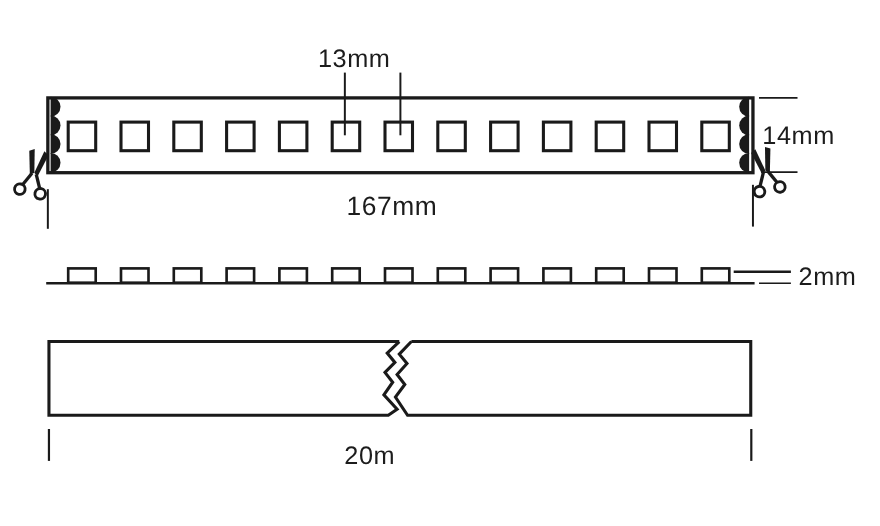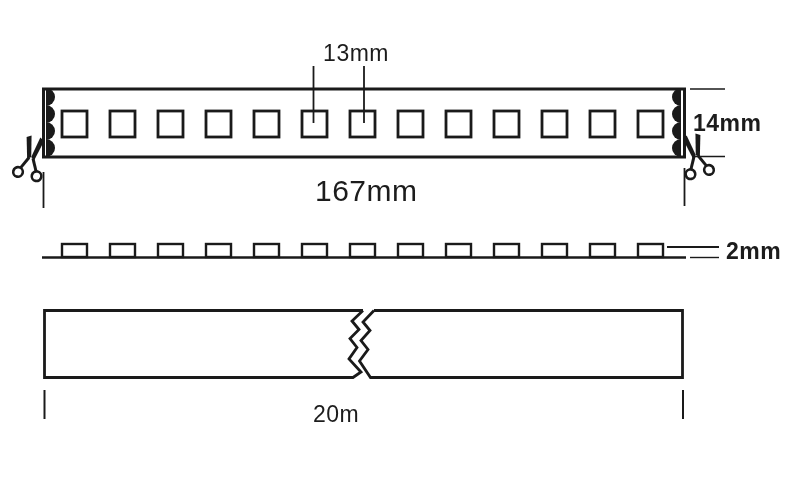--- a/index.html
+++ b/index.html
@@ -12,24 +12,24 @@
     font-family:"Liberation Sans",sans-serif;
   }
   svg{position:absolute;left:0;top:0;}
   .label{
     position:absolute;
     color:#1c1c1c;
     white-space:nowrap;
     letter-spacing:0.5px;
     line-height:1;
   }
-  .label-pitch     {left:289px;top:42px;width:100px;text-align:right;font-size:23px;}
-  .label-width     {left:693px;top:112px;font-size:23px;font-weight:bold;}
-  .label-length    {left:315px;top:176px;width:100px;text-align:right;font-size:30px;}
-  .label-thickness {left:726px;top:240px;font-size:23px;font-weight:bold;}
+  .label-pitch     {left:289px;top:42px;width:100px;text-align:left;font-size:23px;}
+  .label-width     {left:693px;top:112px;font-size:23px;}
+  .label-length    {left:315px;top:176px;width:100px;text-align:left;font-size:24px;}
+  .label-thickness {left:726px;top:240px;font-size:23px;}
   .label-reel      {left:313px;top:403px;width:100px;font-size:23px;}
 </style>
 </head>
 <body>
 
 <div class="canvas">
 
   <svg width="800" height="478" viewBox="0 0 800 478">
     <defs>
       <g id="scissors-shape">

